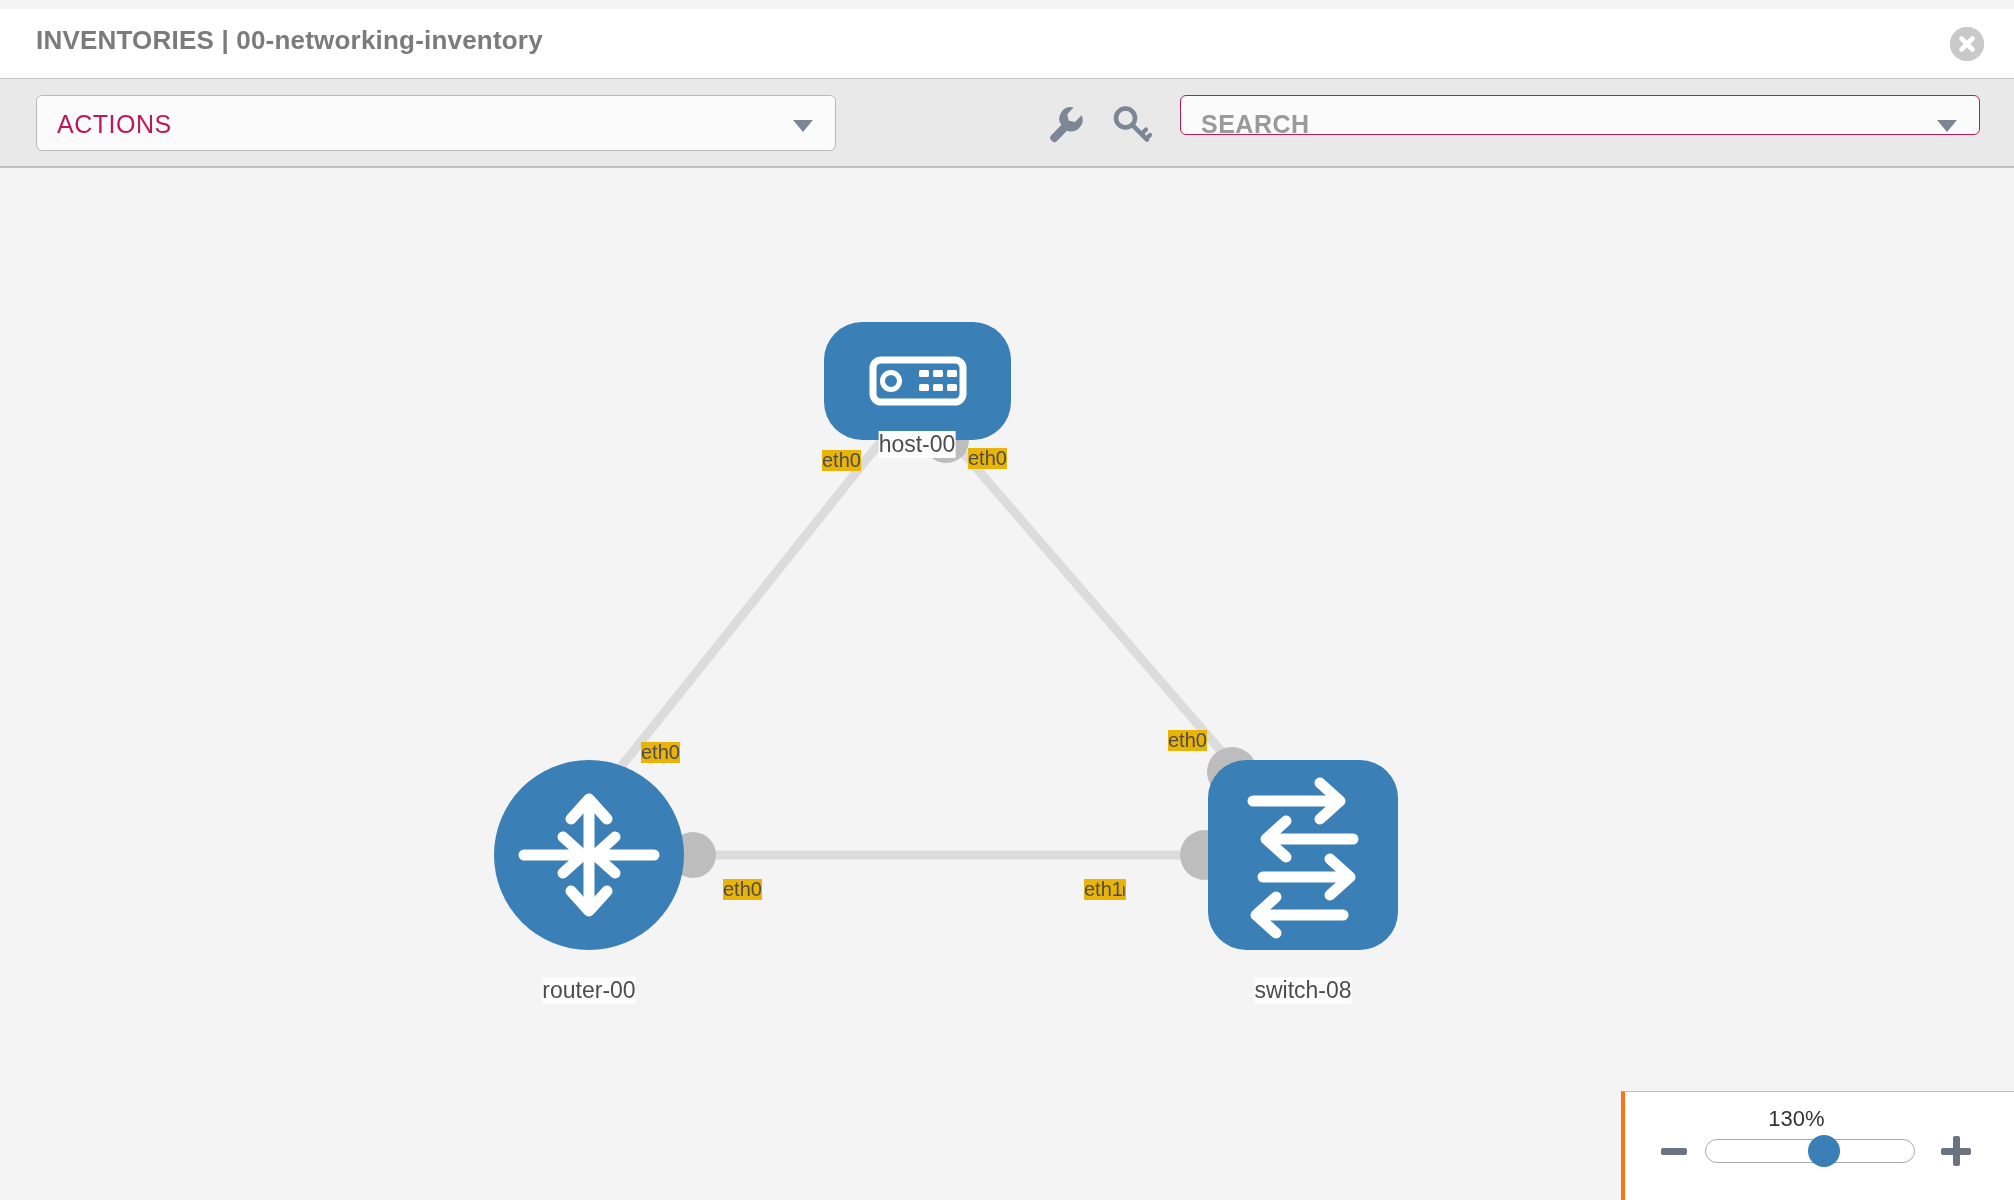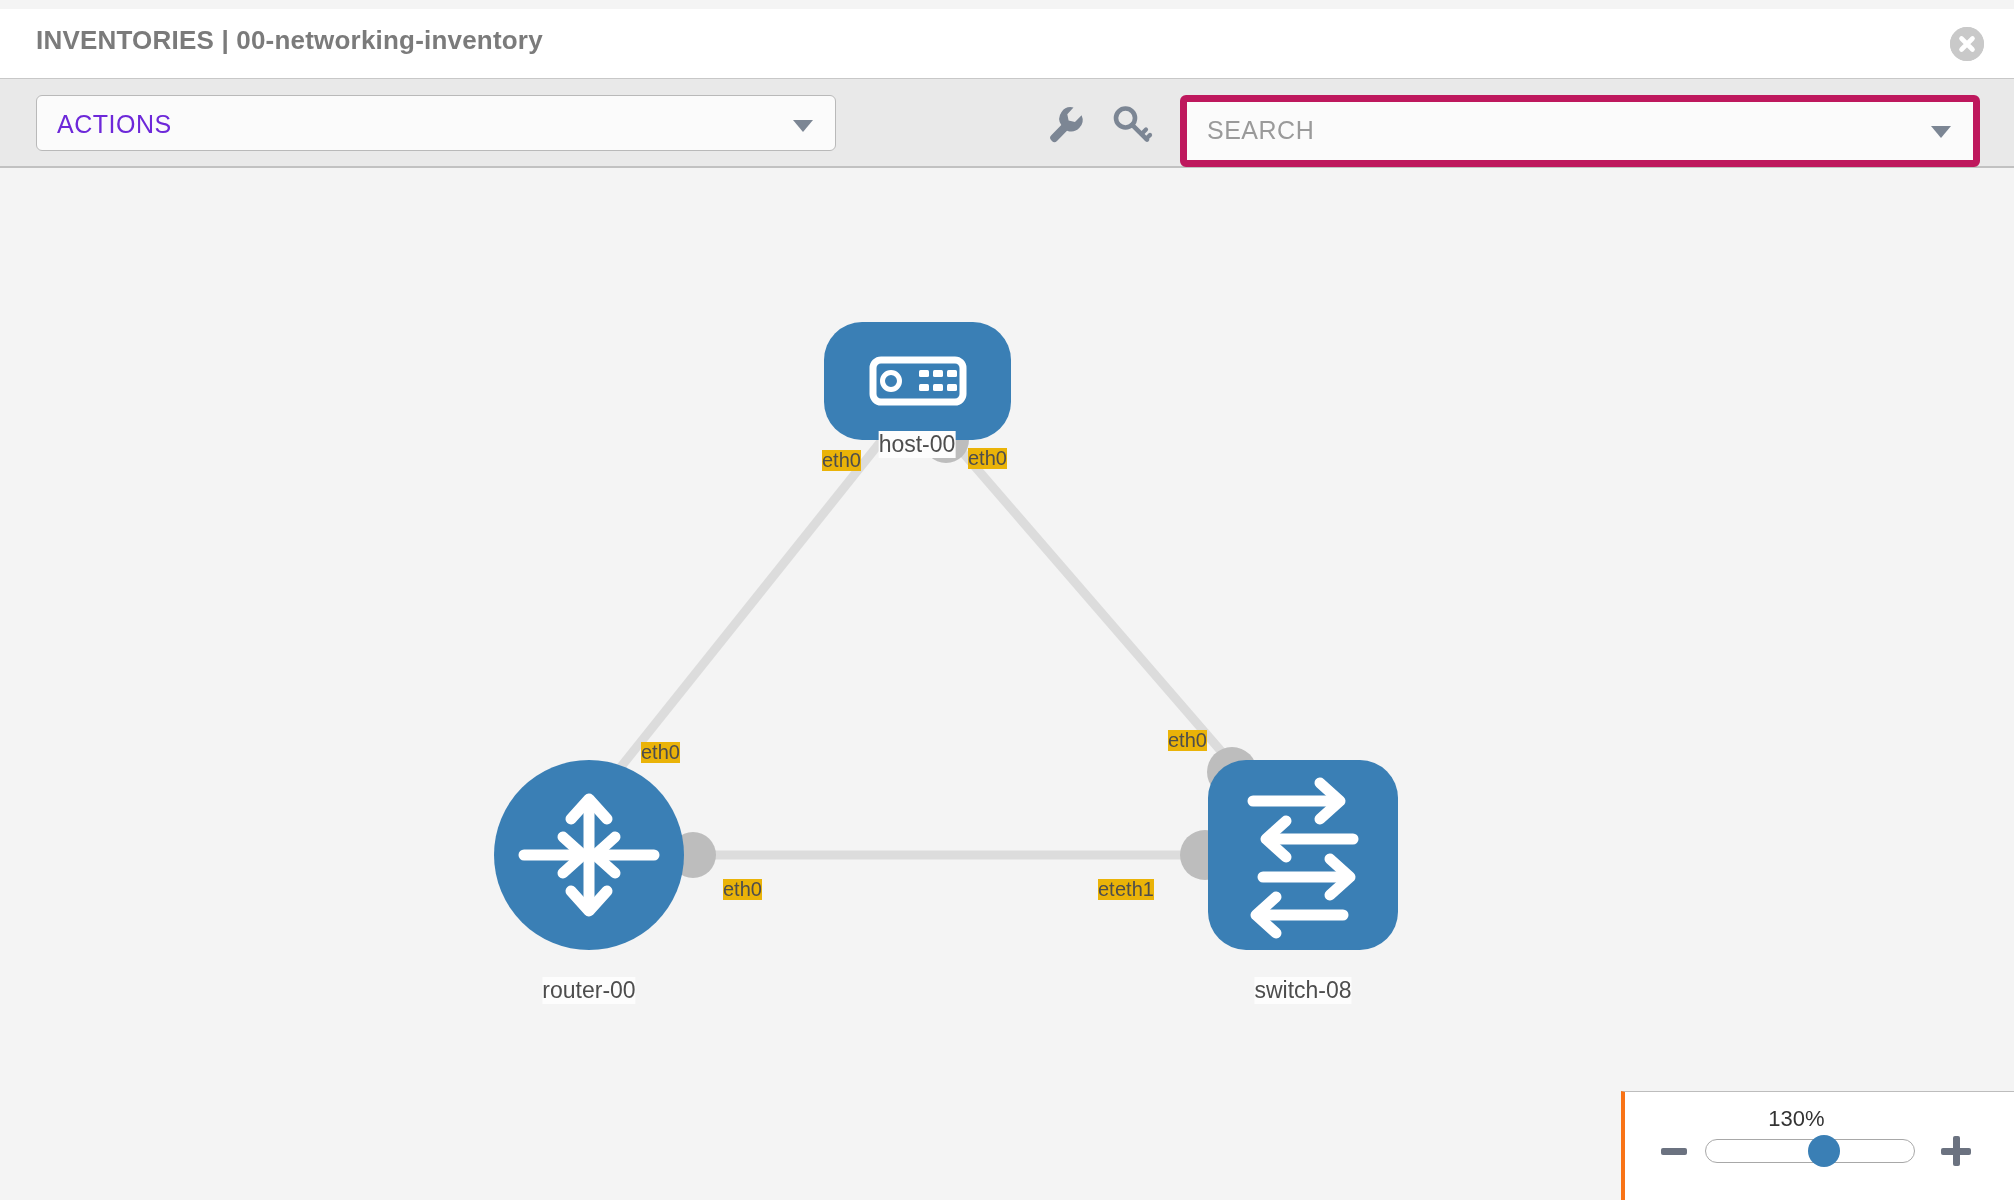--- a/index.html
+++ b/index.html
@@ -73,21 +73,21 @@
     border: 1px solid #b9b9b9;
     border-radius: 6px;
     box-sizing: border-box;
     cursor: pointer;
   }
   .actions-select .label {
     position: absolute;
     left: 20px;
     top: 14px;
     font-size: 25px;
-    color: #6d28d9;
+    color: #be185d;
     letter-spacing: 0.5px;
   }
   .caret {
     position: absolute;
     right: 22px;
     top: 24px;
     width: 0; height: 0;
     border-left: 10px solid transparent;
     border-right: 10px solid transparent;
     border-top: 12px solid #7c8694;
@@ -101,26 +101,27 @@
     cursor: pointer;
   }
   .tool-icon.wrench { left: 1042px; }
   .tool-icon.key    { left: 1110px; }
 
   .search-select {
     position: absolute;
     left: 1180px;
     top: 16px;
     width: 800px;
-    height: 72px;
+    height: 40px;
     background: #fbfbfb;
-    border: 7px solid #be185d;
+    border: 1px solid #be185d;
     border-radius: 6px;
     box-sizing: border-box;
     cursor: text;
+    font-weight: bold;
   }
   .search-select .label {
     position: absolute;
     left: 20px;
     top: 14px;
     font-size: 25px;
     color: #9a9a9a;
     letter-spacing: 0.5px;
   }
 
@@ -351,21 +352,21 @@
     <div class="edge-label" style="left:968px; top:280px;">eth0</div>
 
     <div class="edge-label" style="left:641px; top:574px;">eth0</div>
 
     <div class="edge-label" style="left:1168px; top:562px;">eth0</div>
 
     <div class="edge-label" style="left:723px; top:711px;">eth0</div>
 
     <div class="edge-label" style="left:1098px; top:711px;">eth</div>
 
-    <div class="edge-label" style="left:1115px; top:711px;">eth1</div>
+    <div class="edge-label" style="left:1084px; top:711px;">eth1</div>
 
     <div class="zoom-panel" style="left:1621px; top:923px;">
       <div class="zoom-value">130%</div>
       <div class="zoom-minus"></div>
       <div class="zoom-track"></div>
       <div class="zoom-thumb" id="zoom-thumb" style="left: 183.24px;"></div>
       <div class="zoom-plus"></div>
     </div>
 
   </div>

